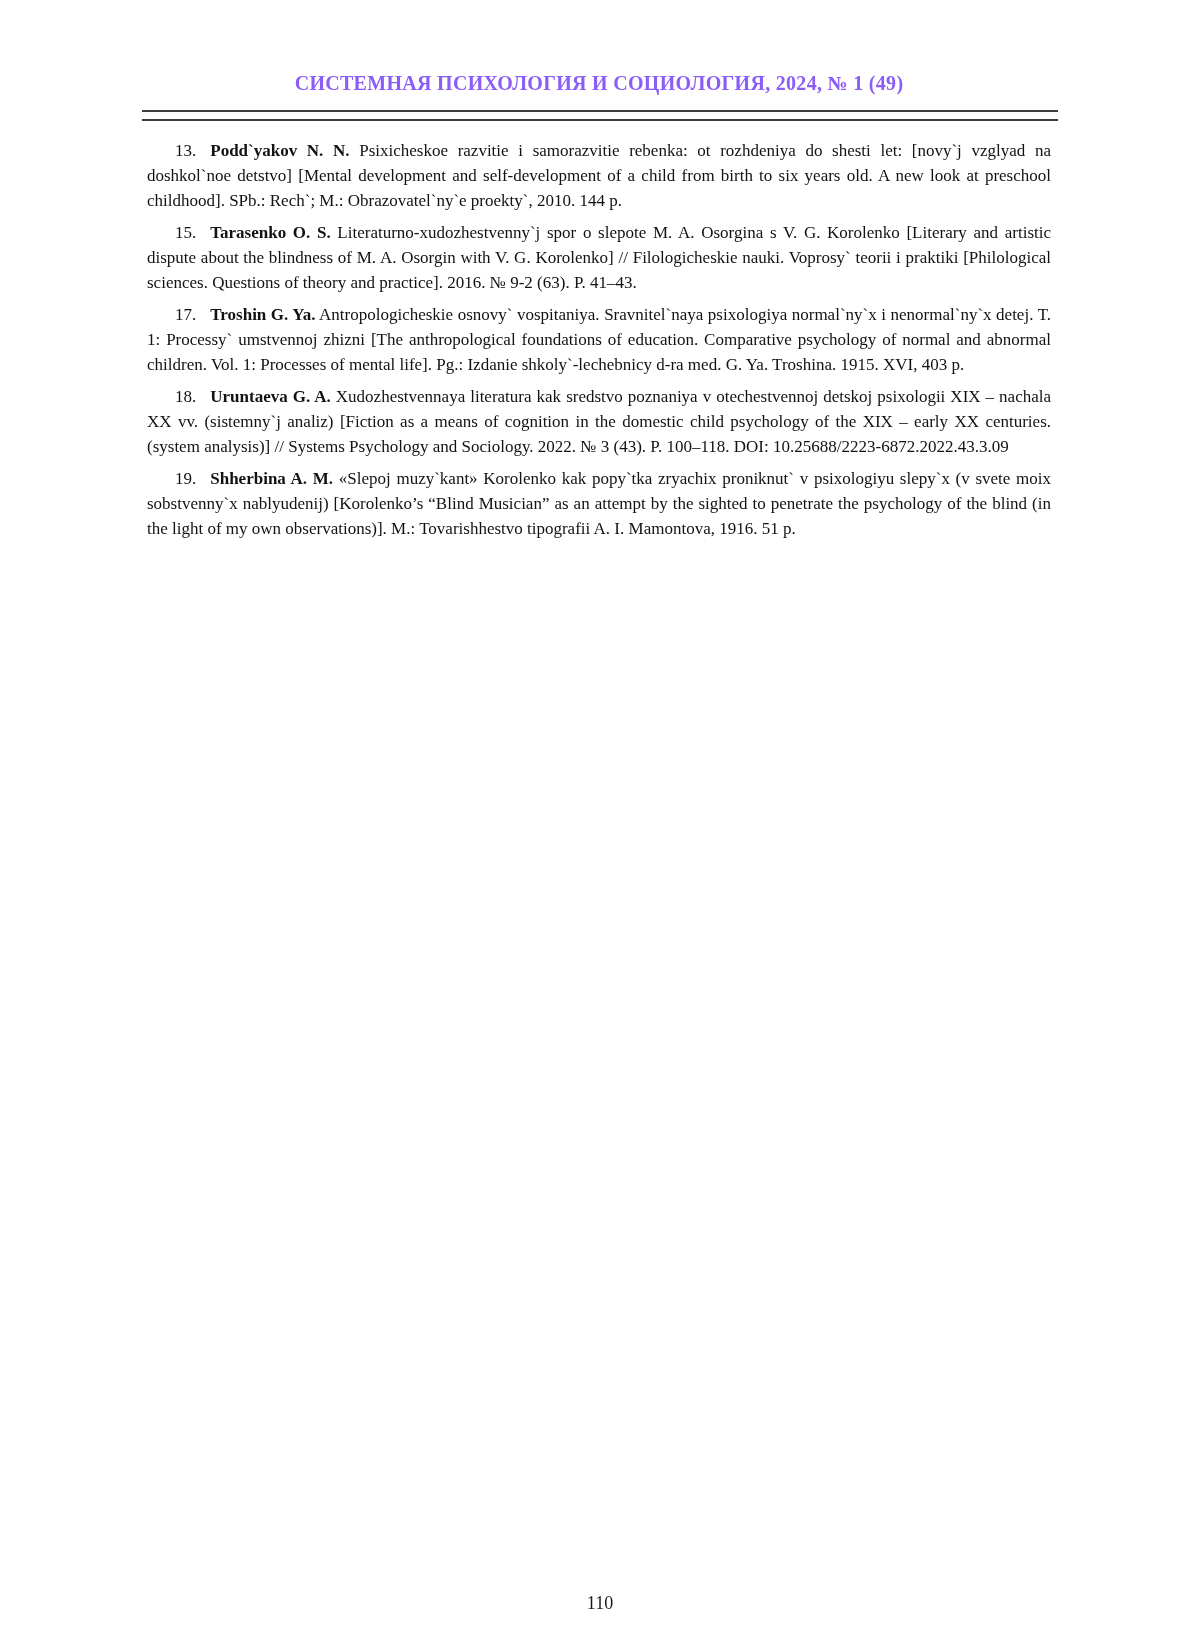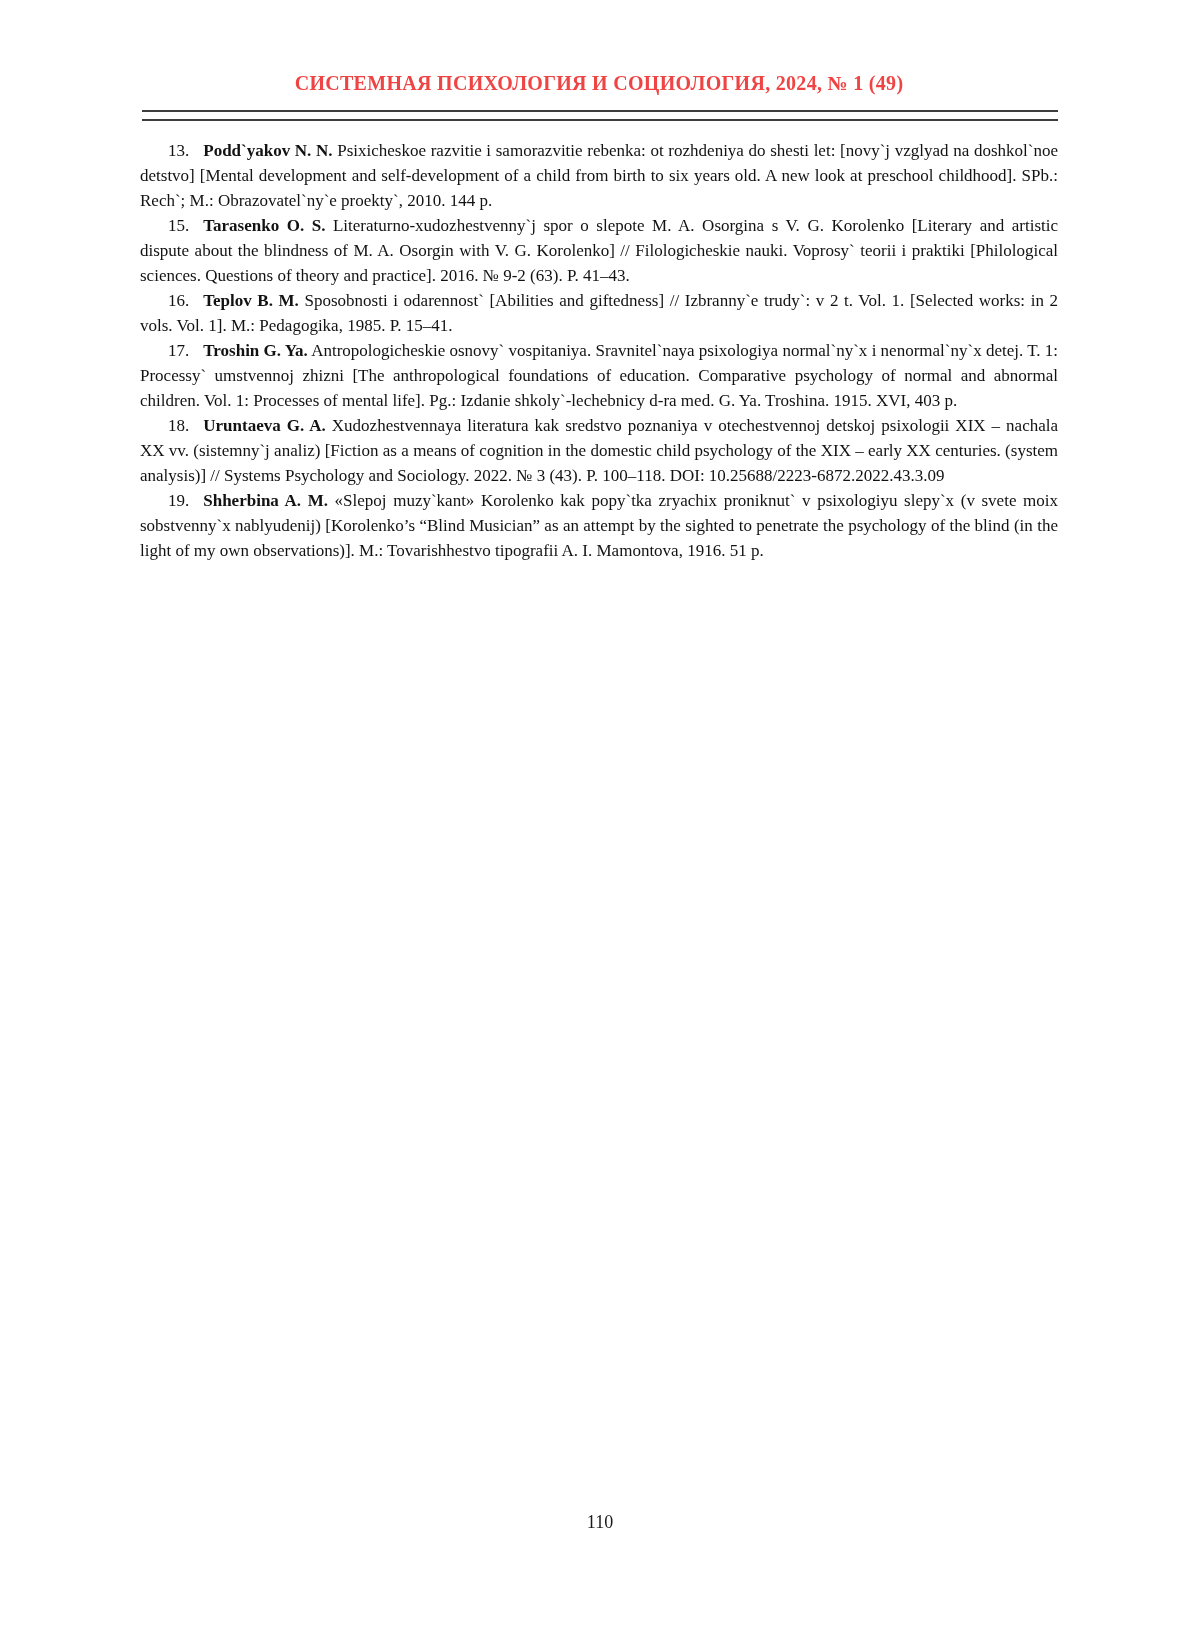--- a/index.html
+++ b/index.html
@@ -20,63 +20,62 @@
     left: 140px;
     top: 72px;
     width: 918px;
   }
   .journal-header {
     font-size: 20px;
     font-weight: bold;
     text-align: center;
     margin: 0 0 15px 0;
     letter-spacing: 0.3px;
-    color: #ef4444;
+    color: #8b5cf6;
     white-space: nowrap;
   }
   .double-rule {
     height: 7px;
     border-top: 2px solid #3d3d3d;
     border-bottom: 2px solid #3d3d3d;
     margin: 0 0 17px 2px;
   }
   .references p.ref {
-    margin: 0;
+    margin: 7px;
     font-size: 17px;
     line-height: 25px;
     text-align: justify;
     text-indent: 28px;
   }
   .ref-num {
     padding-right: 14px;
   }
   .ref-author {
     font-weight: bold;
   }
   .page-number {
     position: absolute;
-    top: 1512px;
+    top: 1593px;
     left: 0;
     width: 100%;
     text-align: center;
     font-size: 18px;
     color: #1a1a1a;
   }
 </style>
 </head>
 <body>
 
 <div class="content">
   <h1 class="journal-header">СИСТЕМНАЯ ПСИХОЛОГИЯ И СОЦИОЛОГИЯ, 2024, № 1 (49)</h1>
 
   <div class="double-rule"></div>
 
   <div class="references">
       <p class="ref"><span class="ref-num">13.</span><b class="ref-author">Podd`yakov N. N.</b> <span class="ref-text">Psixicheskoe razvitie i samorazvitie rebenka: ot rozhdeniya do shesti let: [novy`j vzglyad na doshkol`noe detstvo] [Mental development and self-development of a child from birth to six years old. A new look at preschool childhood]. SPb.: Rech`; M.: Obrazovatel`ny`e proekty`, 2010. 144 p.</span></p>
       <p class="ref"><span class="ref-num">15.</span><b class="ref-author">Tarasenko O. S.</b> <span class="ref-text">Literaturno-xudozhestvenny`j spor o slepote M. A. Osorgina s V. G. Korolenko [Literary and artistic dispute about the blindness of M. A. Osorgin with V. G. Korolenko] // Filologicheskie nauki. Voprosy` teorii i praktiki [Philological sciences. Questions of theory and practice]. 2016. № 9-2 (63). P. 41–43.</span></p>
-      <p class="ref"><span class="ref-num">16.</span><b class="ref-author">Teplov B. M.</b> <span class="ref-text">Sposobnosti i odarennost` [Abilities and giftedness] // Izbranny`e trudy`: v 2 t. Vol. 1. [Selected works: in 2 vols. Vol. 1]. M.: Pedagogika, 1985. P. 15–41.</span></p>
       <p class="ref"><span class="ref-num">17.</span><b class="ref-author">Troshin G. Ya.</b> <span class="ref-text">Antropologicheskie osnovy` vospitaniya. Sravnitel`naya psixologiya normal`ny`x i nenormal`ny`x detej. T. 1: Processy` umstvennoj zhizni [The anthropological foundations of education. Comparative psychology of normal and abnormal children. Vol. 1: Processes of mental life]. Pg.: Izdanie shkoly`-lechebnicy d-ra med. G. Ya. Troshina. 1915. XVI, 403 p.</span></p>
       <p class="ref"><span class="ref-num">18.</span><b class="ref-author">Uruntaeva G. A.</b> <span class="ref-text">Xudozhestvennaya literatura kak sredstvo poznaniya v otechestvennoj detskoj psixologii XIX – nachala XX vv. (sistemny`j analiz) [Fiction as a means of cognition in the domestic child psychology of the XIX – early XX centuries. (system analysis)] // Systems Psychology and Sociology. 2022. № 3 (43). P. 100–118. DOI: 10.25688/2223-6872.2022.43.3.09</span></p>
       <p class="ref"><span class="ref-num">19.</span><b class="ref-author">Shherbina A. M.</b> <span class="ref-text">«Slepoj muzy`kant» Korolenko kak popy`tka zryachix proniknut` v psixologiyu slepy`x (v svete moix sobstvenny`x nablyudenij) [Korolenko’s “Blind Musician” as an attempt by the sighted to penetrate the psychology of the blind (in the light of my own observations)]. M.: Tovarishhestvo tipografii A. I. Mamontova, 1916. 51 p.</span></p>
     </div>
 </div>
 
 <div class="page-number">110</div>
 
 </body></html>

